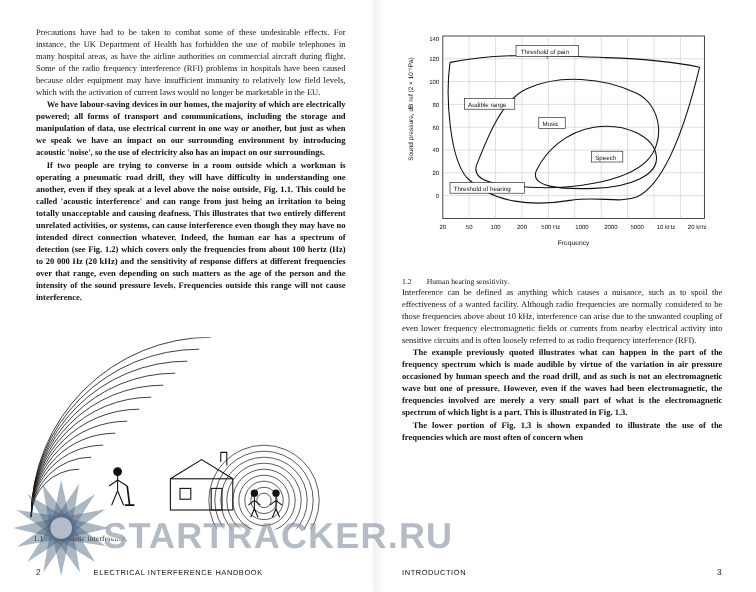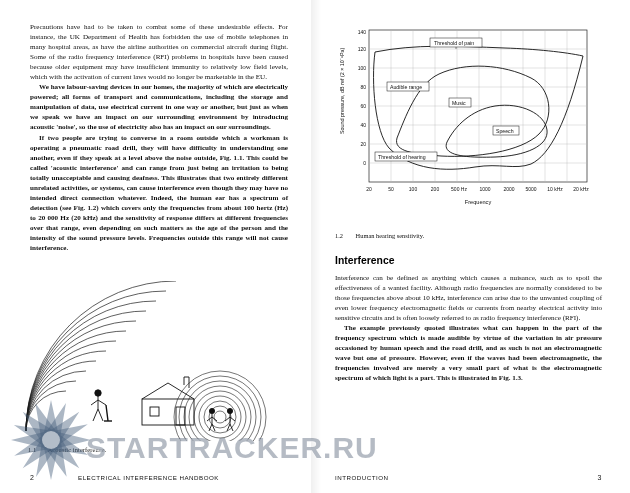--- a/index.html
+++ b/index.html
@@ -259,24 +259,24 @@
           <text x="43" y="137">Threshold of hearing</text>
         </g>
       </svg>
     </div>
 
     <div class="fig2-cap">
       <span class="num">1.2</span>
       <span>Human hearing sensitivity.</span>
     </div>
 
-    <h2 class="sec">Interference</h2>
 
     <p>Interference can be defined as anything which causes a nuisance, such as to spoil the effectiveness of a wanted facility. Although radio frequencies are normally considered to be those frequencies above about 10 kHz, interference can arise due to the unwanted coupling of even lower frequency electromagnetic fields or currents from nearby electrical activity into sensitive circuits and is often loosely referred to as radio frequency interference (RFI).</p>
     <p class="ind">The example previously quoted illustrates what can happen in the part of the frequency spectrum which is made audible by virtue of the variation in air pressure occasioned by human speech and the road drill, and as such is not an electromagnetic wave but one of pressure. However, even if the waves had been electromagnetic, the frequencies involved are merely a very small part of what is the electromagnetic spectrum of which light is a part. This is illustrated in Fig. 1.3.</p>
+    <p class="ind">The lower portion of Fig. 1.3 is shown expanded to illustrate the use of the frequencies which are most often of concern when</p>
 
     <div class="footer right">
       <span class="pg">3</span>
     </div>
     <div class="run-right">INTRODUCTION</div>
   </div>
 
   <div class="gutter-shadow"></div>
 </div>
 

